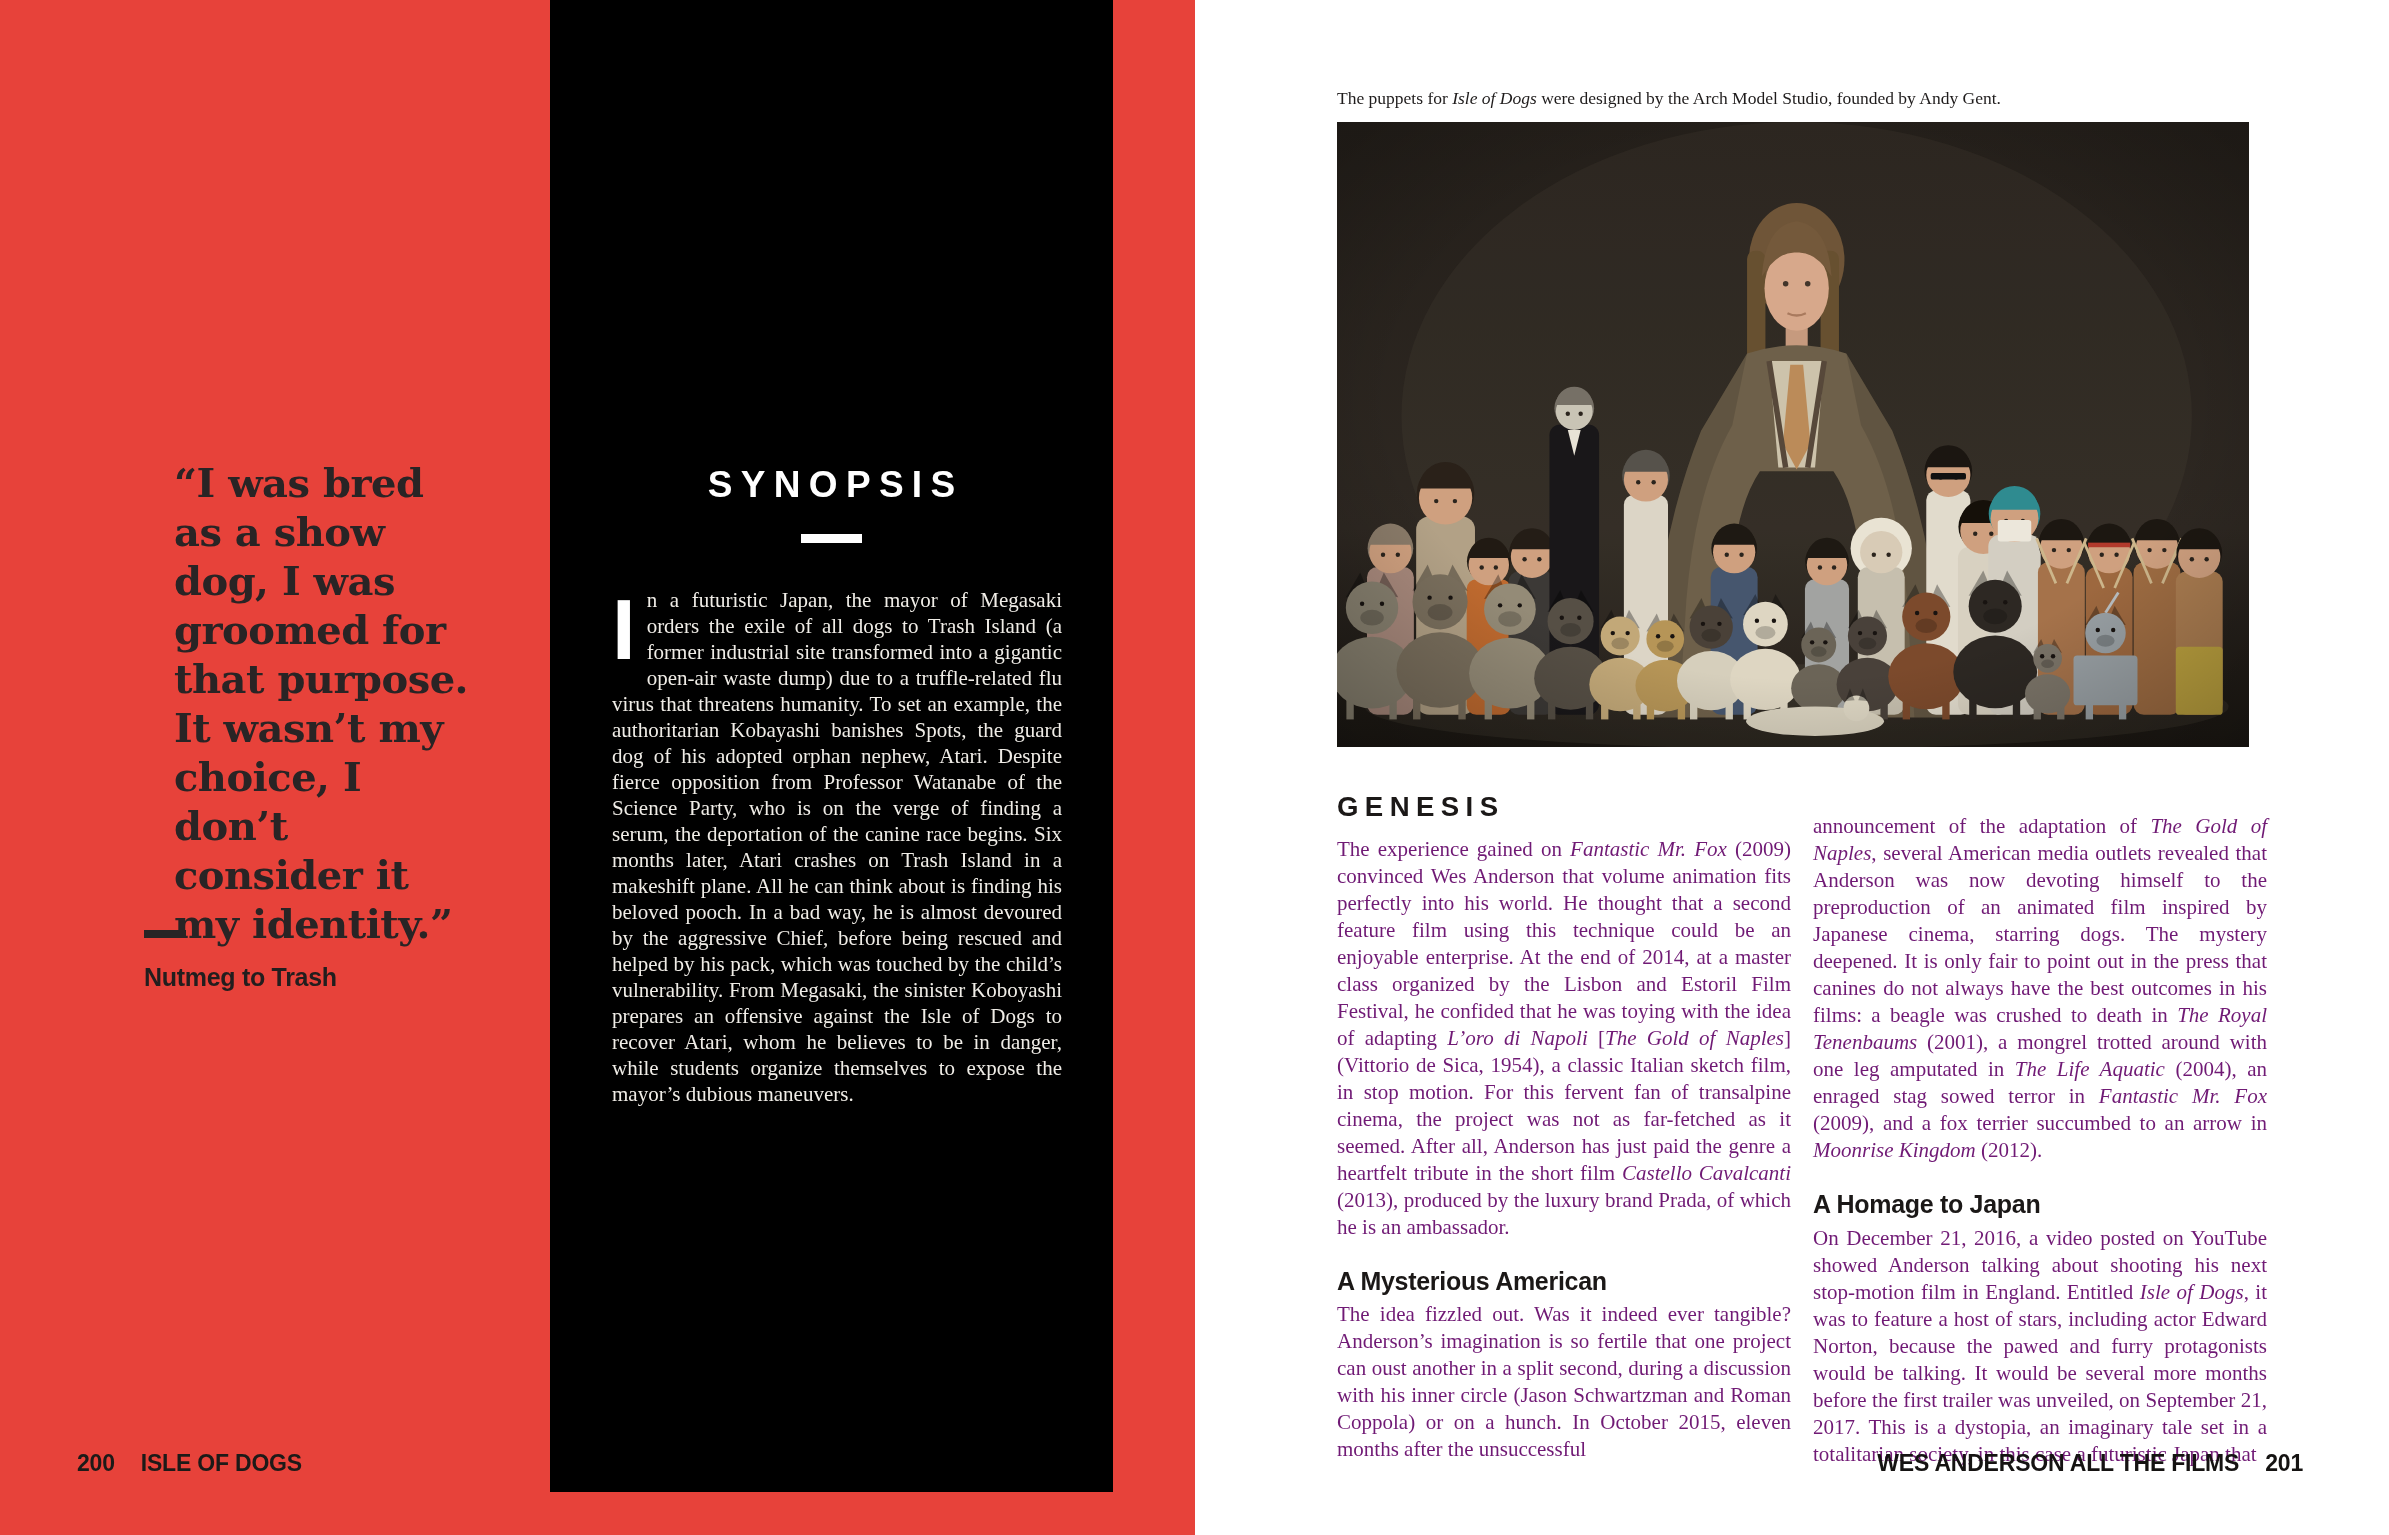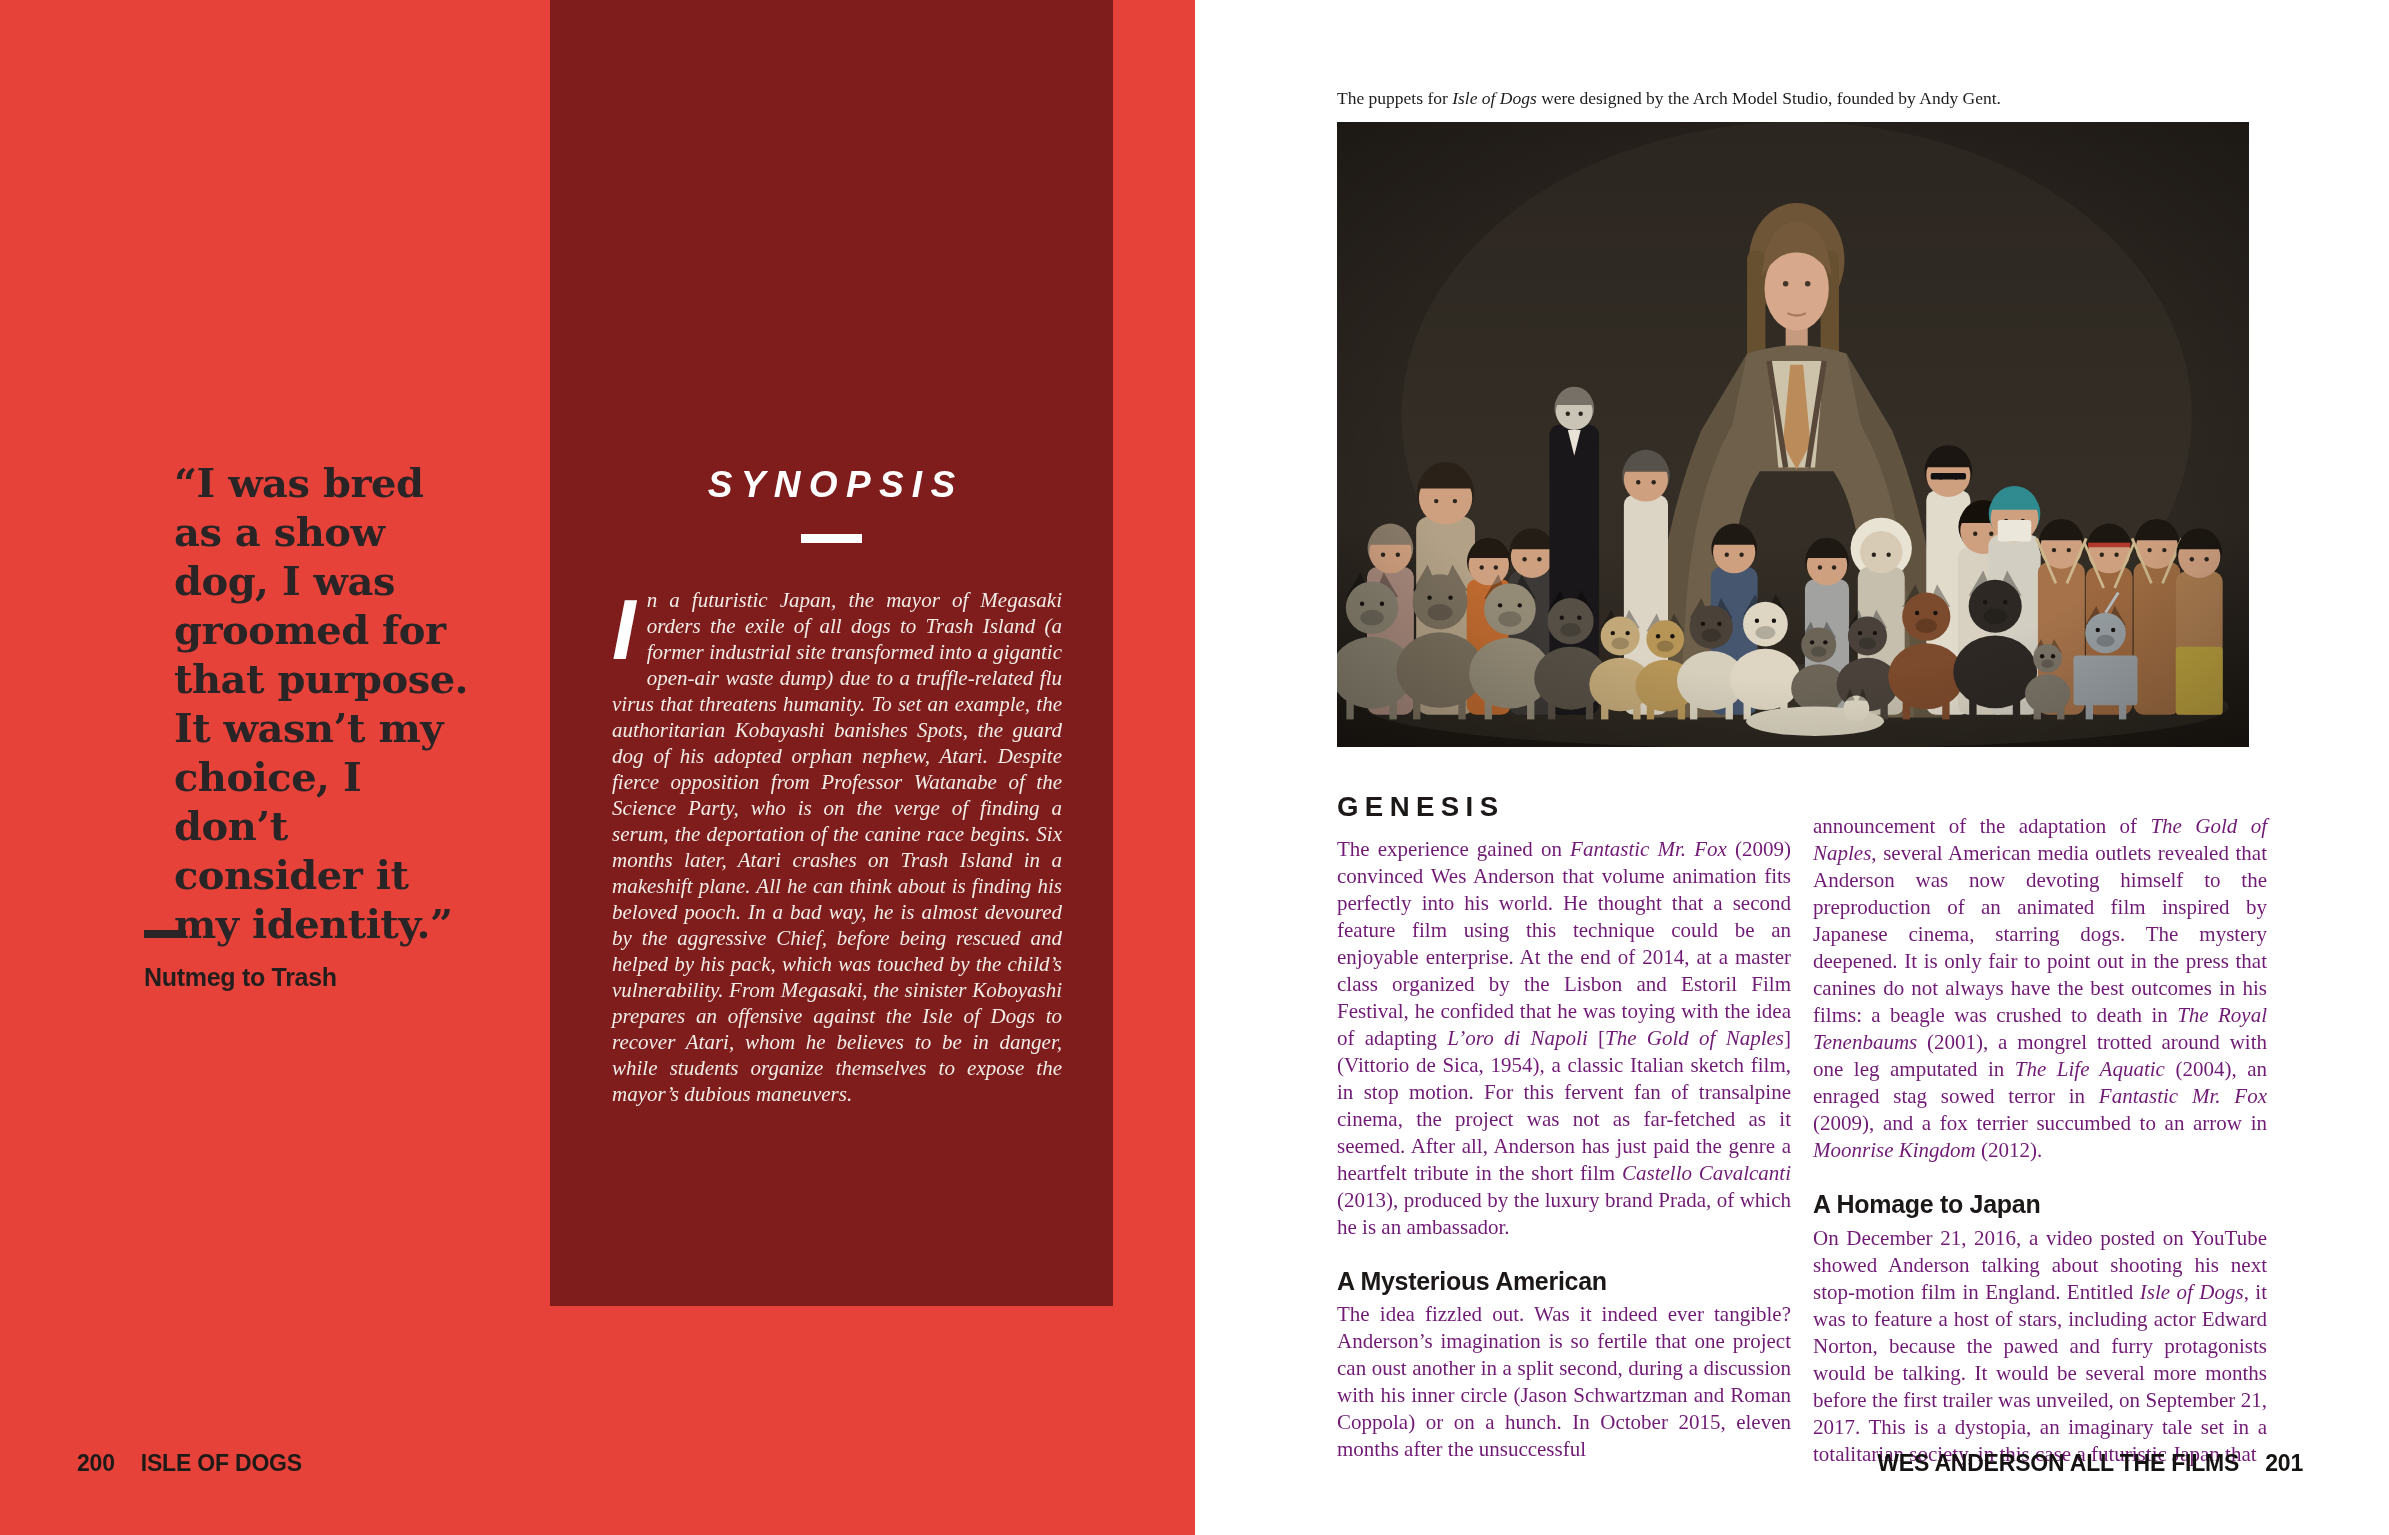--- a/index.html
+++ b/index.html
@@ -12,22 +12,22 @@
          font-size:40px;line-height:49px;letter-spacing:-0.5px;color:#292425;margin-left:32px;}
   .quote-dash{position:absolute;left:144px;top:930px;width:42px;height:8.3px;background:#292425;}
   .attribution{position:absolute;left:144px;top:963px;
          font-family:"Liberation Sans", sans-serif;font-weight:700;
          font-size:25px;letter-spacing:-0.3px;color:#221e1e;}
   .footer{position:absolute;top:1450px;display:flex;gap:26px;
          font-family:"Liberation Sans", sans-serif;font-weight:700;
          font-size:23px;letter-spacing:-0.2px;color:#1d1a18;}
   .footer-left{left:77px;}
   
-  .panel{position:absolute;left:550px;top:0;width:563px;height:1306px;background:#7f1d1d;
-         box-sizing:border-box;padding-top:465px;font-style:italic;}
+  .panel{position:absolute;left:550px;top:0;width:563px;height:1492px;background:#000000;
+         box-sizing:border-box;padding-top:465px;}
   .panel h2{margin:0;text-align:center;
          font-family:"Liberation Sans", sans-serif;font-weight:700;
          font-size:37px;line-height:40px;letter-spacing:8.3px;color:#ffffff;text-indent:8.3px;}
   .panel-dash{width:61px;height:9.2px;background:#ffffff;margin:29px auto 0 auto;}
   .synopsis-body{margin:44px 51px 0 62px;text-align:justify;
          font-size:21px;line-height:26px;color:#f0ede7;}
   .dropcap{float:left;font-family:"Liberation Sans", sans-serif;font-weight:700;
          font-size:85px;line-height:74px;margin:5.5px 11px 0 0;color:#ffffff;}
   
   .page-right{position:absolute;left:1195px;top:0;width:1195px;height:1536px;background:#ffffff;border-radius:29px;}

